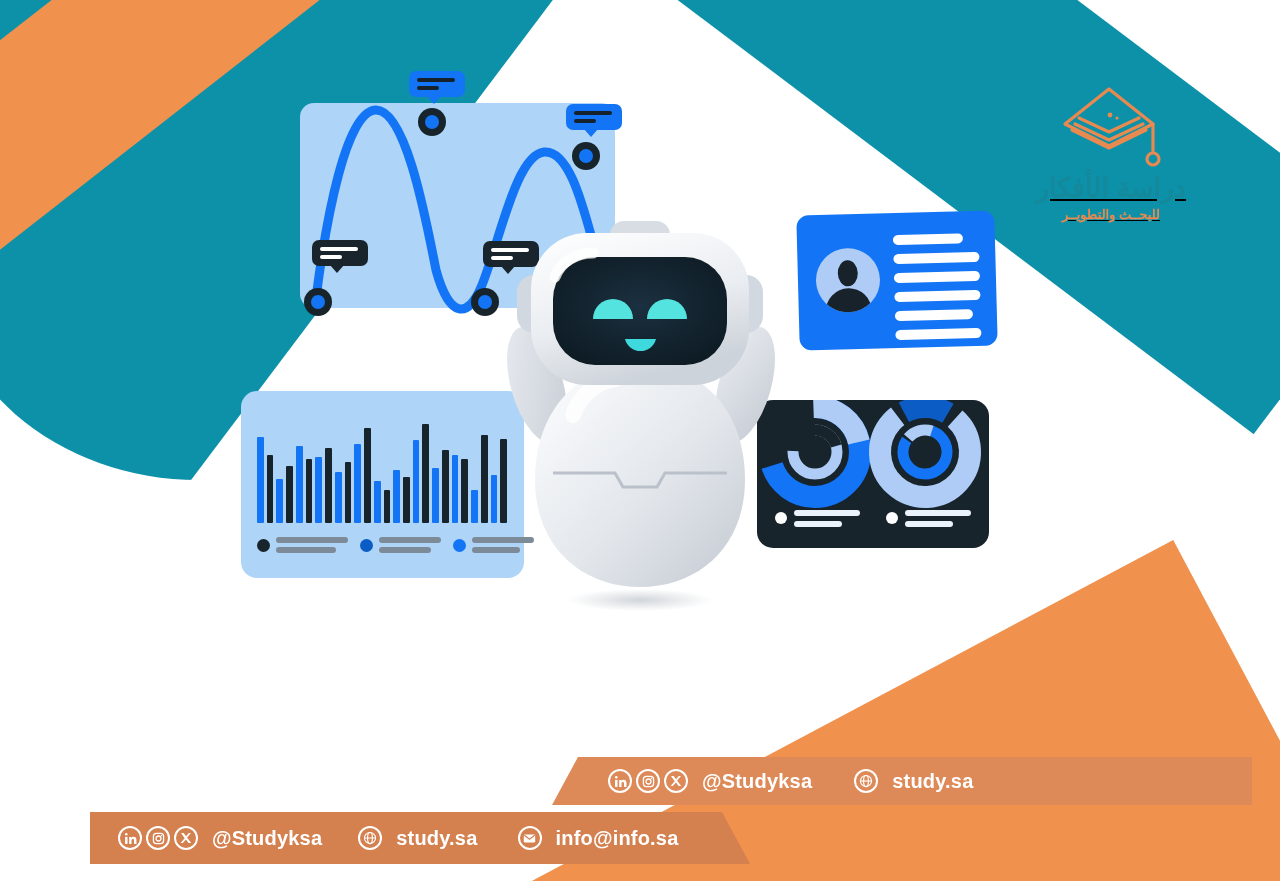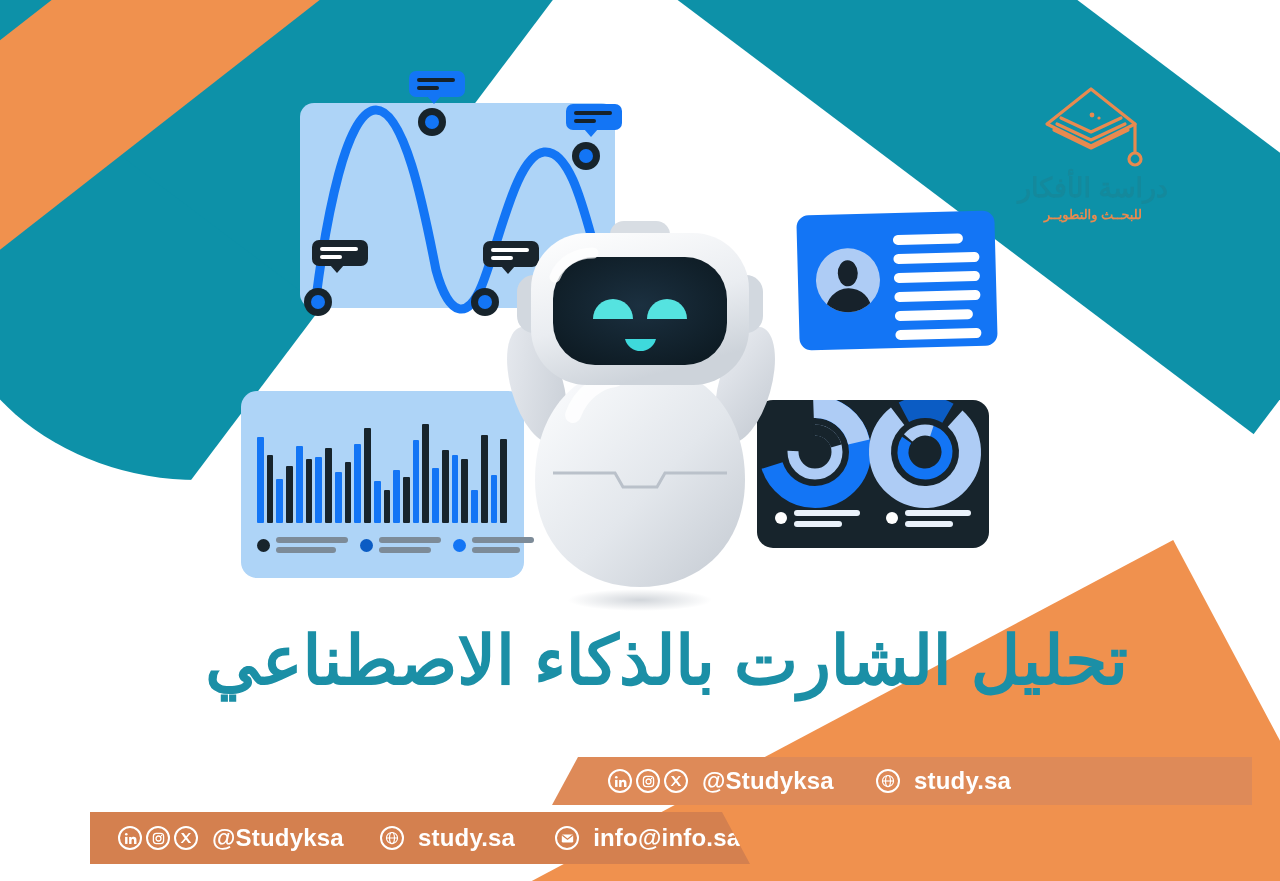--- a/index.html
+++ b/index.html
@@ -22,21 +22,21 @@
   .bg-white-wedge{
     position:absolute;left:598px;top:-60px;width:900px;height:900px;background:#ffffff;
     transform:rotate(37deg);transform-origin:left top;
   }
   .bg-br-orange{
     position:absolute;right:-250px;bottom:-330px;width:900px;height:760px;background:#F0914E;
     transform:rotate(-28deg);transform-origin:right bottom;
   }
 
   
-  .logo{position:absolute;right:92px;top:84px;width:190px;text-align:center;}
+  .logo{position:absolute;right:74px;top:84px;width:190px;text-align:center;text-decoration:underline;}
   .logo-cap{display:block;margin:0 auto;}
   .logo-name{color:#14899C;font-size:27px;font-weight:bold;direction:rtl;line-height:1.1;margin-top:4px;letter-spacing:-.5px;}
   .logo-sub{color:#E88A4F;font-size:13px;font-weight:bold;direction:rtl;margin-top:3px;letter-spacing:.5px;}
 
   
   .card-line{position:absolute;left:300px;top:103px;width:315px;height:205px;
     background:#AED4F7;border-radius:14px;}
   .line-svg{position:absolute;left:286px;top:70px;width:350px;height:245px;overflow:visible;}
 
   .tip{position:absolute;background:#19242C;border-radius:7px;width:56px;height:26px;}
@@ -83,21 +83,21 @@
 
   
   .title{position:absolute;right:152px;top:626px;width:990px;text-align:right;direction:rtl;
     color:#1B8FA6;font-size:68px;font-weight:bold;line-height:1.02;letter-spacing:-1px;}
 
   
   .bar-a{position:absolute;left:552px;top:757px;height:48px;width:700px;background:#DE8A58;
     clip-path:polygon(26px 0,100% 0,100% 100%,0 100%);display:flex;align-items:center;}
   .bar-b{position:absolute;left:90px;top:812px;height:52px;width:660px;background:#D4804F;
     clip-path:polygon(0 0,calc(100% - 28px) 0,100% 100%,0 100%);display:flex;align-items:center;}
-  .grp{display:flex;align-items:center;color:#fff;font-size:24px;font-weight:bold;}
+  .grp{display:flex;align-items:center;color:#fff;font-size:20px;font-weight:bold;}
   .ic{width:24px;height:24px;border-radius:50%;border:2px solid #fff;display:inline-flex;
     align-items:center;justify-content:center;margin-right:4px;flex:none;box-sizing:border-box;}
   .ic svg{display:block;}
   .handle{margin-left:10px;letter-spacing:.2px;}
 </style>
 </head>
 <body>
 
 <div class="stage">
 
@@ -297,21 +297,20 @@
     <path d="M58 258 L120 258 L128 272 L162 272 L170 258 L232 258" fill="none" stroke="#BAC1CA" stroke-width="3"></path>
     <path d="M78 200 C86 178 104 166 120 164" fill="none" stroke="#FFFFFF" stroke-width="16" stroke-linecap="round" opacity=".8"></path>
     <rect x="36" y="18" width="218" height="152" rx="56" fill="url(#gHead)"></rect>
     <rect x="58" y="42" width="174" height="108" rx="42" fill="url(#gFace)"></rect>
     <path d="M60 62 C66 46 82 38 98 38" fill="none" stroke="#FFFFFF" stroke-width="11" stroke-linecap="round" opacity=".75"></path>
     <path d="M98 104 a20 20 0 0 1 40 0 Z" fill="#55E3E0"></path>
     <path d="M152 104 a20 20 0 0 1 40 0 Z" fill="#55E3E0"></path>
     <path d="M130 124 a16 16 0 0 0 31 0 Z" fill="#3ED9DC"></path>
   </svg>
 
-  <div class="title">تحليل الشارت بالذكاء الاصطناعي</div>
 
   <div class="bar-a">
     <div class="grp" style="margin-left:56px;">
       <span class="ic">
         <svg width="13" height="13" viewBox="0 0 24 24" fill="#fff">
             <rect x="2" y="9" width="4.5" height="13"></rect>
             <circle cx="4.2" cy="4.2" r="2.4"></circle>
             <path d="M9.5 9h4.3v1.9c.7-1.2 2-2.2 4-2.2 3.4 0 5.2 2.1 5.2 6V22h-4.5v-6.3c0-1.8-.7-2.9-2.2-2.9-1.3 0-2 .9-2.3 1.8-.1.3-.1.8-.1 1.2V22H9.5z"></path>
           </svg>
       </span>

